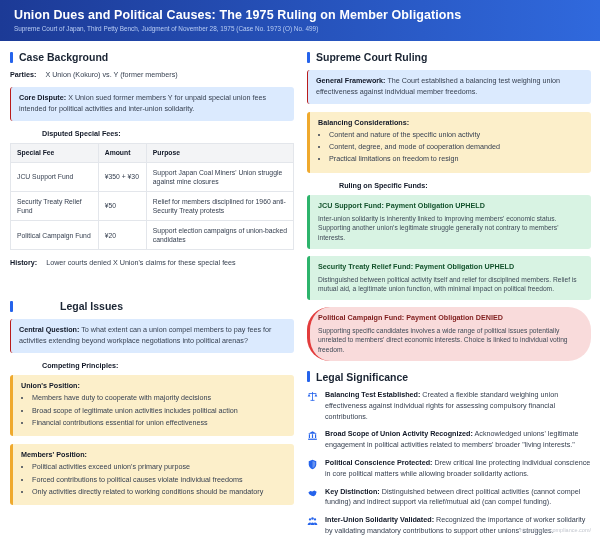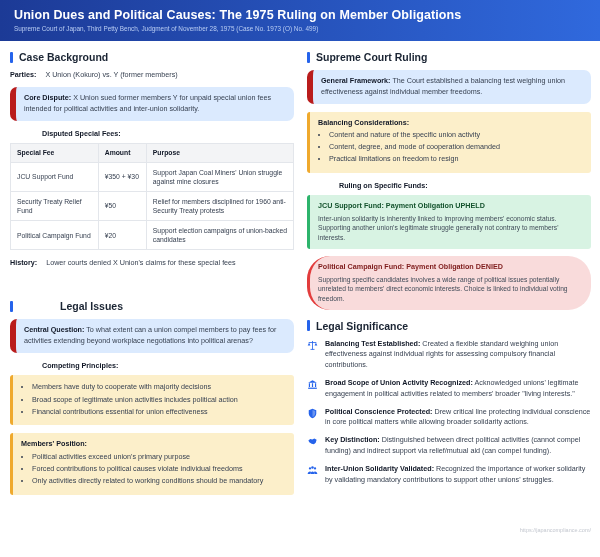--- a/index.html
+++ b/index.html
@@ -22,21 +22,21 @@
   .mt1 { margin-top:32px;gap:47px; }
   .mt2 { margin-top:10px; }
   
   .kv { font-size:7.2px; margin:0 0 7px; line-height:1.4; }
   .kv b { color:#111827; margin-right:9px; }
   .sub-h { font-size:7.2px; font-weight:bold; color:#111827; margin:0 0 5px;padding-left:32px; }
   
   .callout { border-radius:3px; padding:6px 8px; margin:0 0 8px; font-size:7.2px; line-height:1.5; }
   .callout p { margin:0; }
   .callout b { color:#111827; }
-  .callout.blue   { background:#dbeafe; border-left:6px solid #b91c1c;border-radius:7px; }
+  .callout.blue   { background:#dbeafe; border-left:1px solid #b91c1c; }
   .callout.yellow { background:#fcefca; border-left:3px solid #efa92d; }
   .callout.green  { background:#d8f3e3; border-left:3px solid #2db46c; }
   .callout.red    { background:#f9dbdb; border-left:3px solid #e23c3c;border-radius:23px; }
   .c-title { font-weight:bold; color:#111827; margin:0 0 2px; }
   .callout ul { margin:1px 0 0; padding-left:11px; }
   .callout li { margin:1.5px 0; }
   .fund { margin:0 0 7px; }
   .fund .f-title { font-size:7.2px; font-weight:bold; margin:0 0 2px; }
   .fund.green .f-title { color:#14532d; }
   .fund.red .f-title { color:#7f1d1d; }
@@ -120,20 +120,21 @@
         <h2>Legal Issues</h2>
       </div>
 
       <div class="callout blue">
         <p><b>Central Question:</b> <span>To what extent can a union compel members to pay fees for activities extending beyond workplace negotiations into political arenas?</span></p>
       </div>
 
       <p class="sub-h">Competing Principles:</p>
 
       <div class="callout yellow">
+        <p class="c-title">Union's Position:</p>
         <ul>
           <li>Members have duty to cooperate with majority decisions</li>
           <li>Broad scope of legitimate union activities includes political action</li>
           <li>Financial contributions essential for union effectiveness</li>
         </ul>
       </div>
 
       <div class="callout yellow">
         <p class="c-title">Members' Position:</p>
         <ul>
@@ -164,20 +165,24 @@
         </ul>
       </div>
 
       <p class="sub-h">Ruling on Specific Funds:</p>
 
       <div class="callout green fund green">
         <p class="f-title">JCU Support Fund: Payment Obligation UPHELD</p>
         <p class="f-text">Inter-union solidarity is inherently linked to improving members' economic status. Supporting another union's legitimate struggle generally not contrary to members' interests.</p>
       </div>
 
+      <div class="callout green fund green">
+        <p class="f-title">Security Treaty Relief Fund: Payment Obligation UPHELD</p>
+        <p class="f-text">Distinguished between political activity itself and relief for disciplined members. Relief is mutual aid, a legitimate union function, with minimal impact on political freedom.</p>
+      </div>
 
       <div class="callout red fund red">
         <p class="f-title">Political Campaign Fund: Payment Obligation DENIED</p>
         <p class="f-text">Supporting specific candidates involves a wide range of political issues potentially unrelated to members' direct economic interests. Choice is linked to individual voting freedom.</p>
       </div>
 
       <div class="sec-h mt2">
         <span class="bar"></span>
         <h2>Legal Significance</h2>
       </div>

